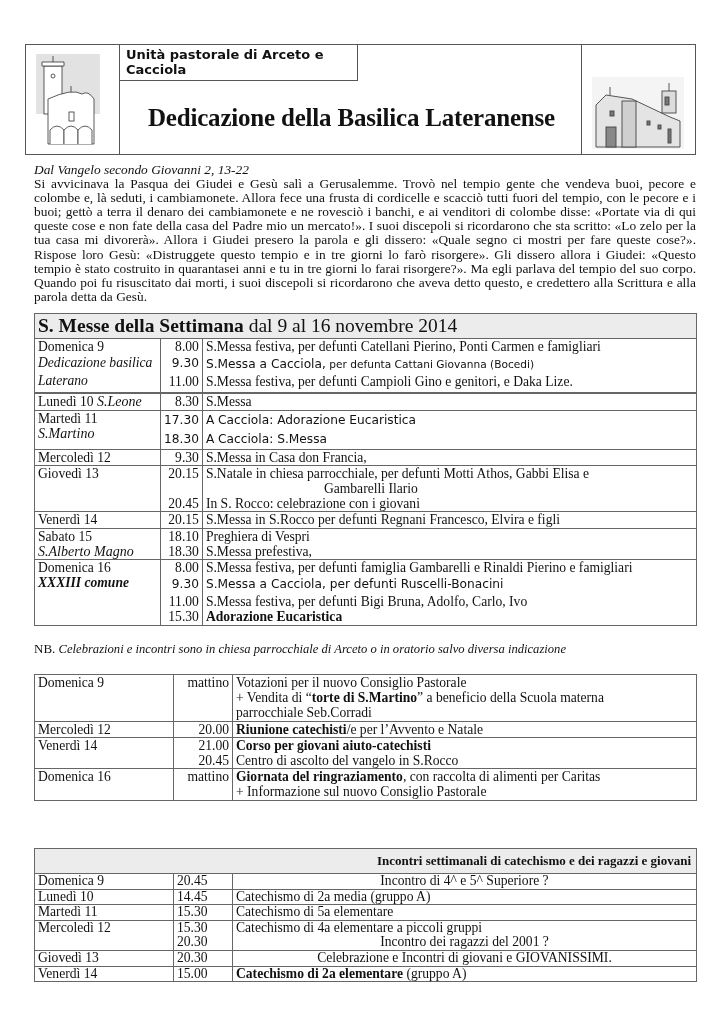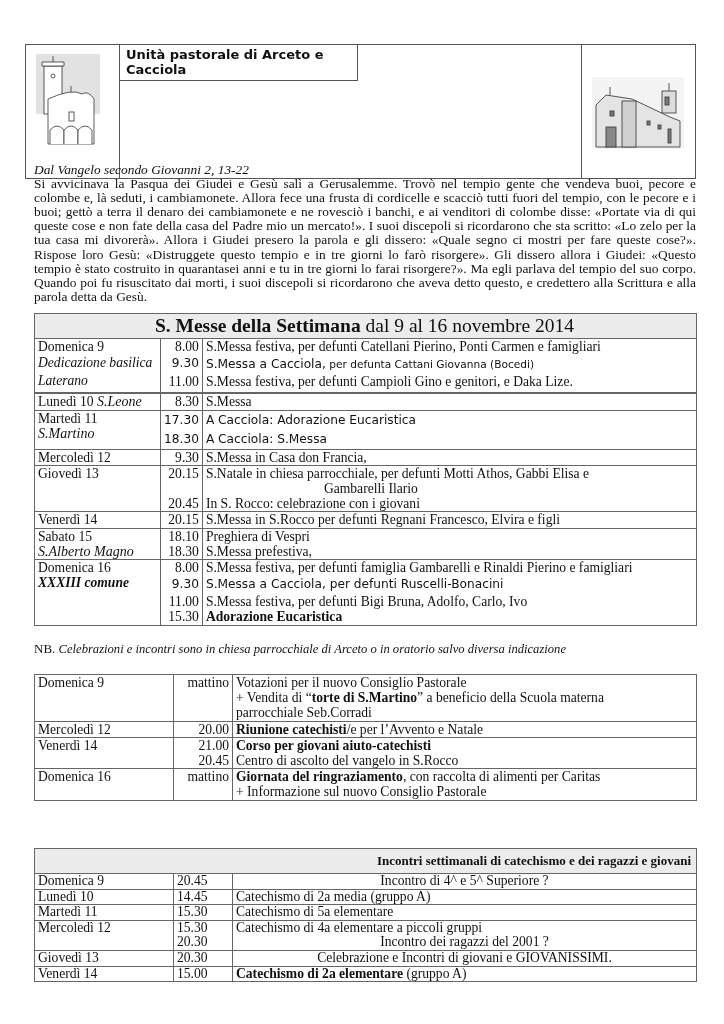--- a/index.html
+++ b/index.html
@@ -1,20 +1,20 @@
 <!DOCTYPE html>
 <html><head>
 <meta charset="utf-8">
 <style>
   html, body { margin: 0; padding: 0; background: #ffffff; }
   body { width: 724px; height: 1024px; position: relative; overflow: hidden;
          font-family: "Liberation Serif", serif; color: #111; }
 
   
-  .hdr { position: absolute; left: 25px; top: 44px; width: 671px; height: 135px;
+  .hdr { position: absolute; left: 25px; top: 44px; width: 671px; height: 111px;
          border: 1px solid #555; box-sizing: border-box; }
   .hdr .col-left { position: absolute; left: 0; top: 0; width: 94px; height: 100%;
          border-right: 1px solid #555; box-sizing: border-box; }
   .hdr .col-right { position: absolute; right: 0; top: 0; width: 114px; height: 100%;
          border-left: 1px solid #555; box-sizing: border-box; }
   .hdr .unit { position: absolute; left: 94px; top: 0; width: 238px; height: 36px;
          border-right: 1px solid #555; border-bottom: 1px solid #555; box-sizing: border-box;
          font-family: "DejaVu Sans", sans-serif; font-weight: bold; font-size: 13px; line-height: 15px;
          padding: 2px 6px; }
   .hdr .date { position: absolute; left: 332px; top: 0; width: 225px; height: 36px;
@@ -30,21 +30,21 @@
   
   .gospel { position: absolute; left: 34px; top: 163px; width: 662px;
             font-size: 13.4px; line-height: 14.1px; text-align: justify; }
   .gospel .ref { font-style: italic; }
 
   
   table { border-collapse: collapse; position: absolute; left: 34px; width: 663px;
           font-family: "Liberation Serif", serif; font-size: 13.6px; }
   td, th { padding: 0 3px; vertical-align: top; line-height: 15.2px; }
   .bordered td { border: 1px solid #666; }
-  .head-row th { background: #ececec; border: 1px solid #666; text-align: center; font-weight: normal;
+  .head-row th { background: #ececec; border: 1px solid #666; text-align: left; font-weight: normal;
                  padding: 1px 5px 1px 3px; }
   .messe .head-row th { font-size: 19.5px; line-height: 22px; }
   .messe .head-row th b { font-weight: bold; }
   .t-time { text-align: right; }
   .sans { font-family: "DejaVu Sans", sans-serif; font-size: 12.2px; }
   .sans-sm { font-family: "DejaVu Sans", sans-serif; font-size: 10.6px; }
   .it { font-style: italic; }
   .it-sm { font-style: italic; font-size: 14px; }
   .bold { font-weight: bold; }
   .indent { padding-left: 118px; }
@@ -84,20 +84,21 @@
         <path d="M35 32 L35 38"></path>
         <rect x="33" y="58" width="5" height="9"></rect>
         <path d="M14 90 L14 76 Q21 68 28 76 L28 90"></path>
         <path d="M28 90 L28 76 Q35 68 42 76 L42 90"></path>
         <path d="M42 90 L42 76 Q49 68 56 76 L56 90"></path>
       </g>
     </svg>
   </div>
 
   <div class="unit">Unità pastorale di Arceto e Cacciola</div>
+  <div class="title">Dedicazione della Basilica Lateranense</div>
 
   <div class="col-right">
     <svg class="churchR" viewBox="0 0 92 72">
       <rect x="0" y="0" width="92" height="72" fill="#f4f4f4"></rect>
       <g stroke="#444" stroke-width="0.9" fill="#e4e4e4">
         <path d="M4 28 L14 18 L40 22 L78 40 L88 44 L88 70 L4 70 Z"></path>
         <rect x="70" y="14" width="14" height="22" fill="#dcdcdc"></rect>
         <path d="M77 6 L77 14"></path>
         <path d="M18 10 L18 18"></path>
         <rect x="14" y="50" width="10" height="20" fill="#888"></rect>

